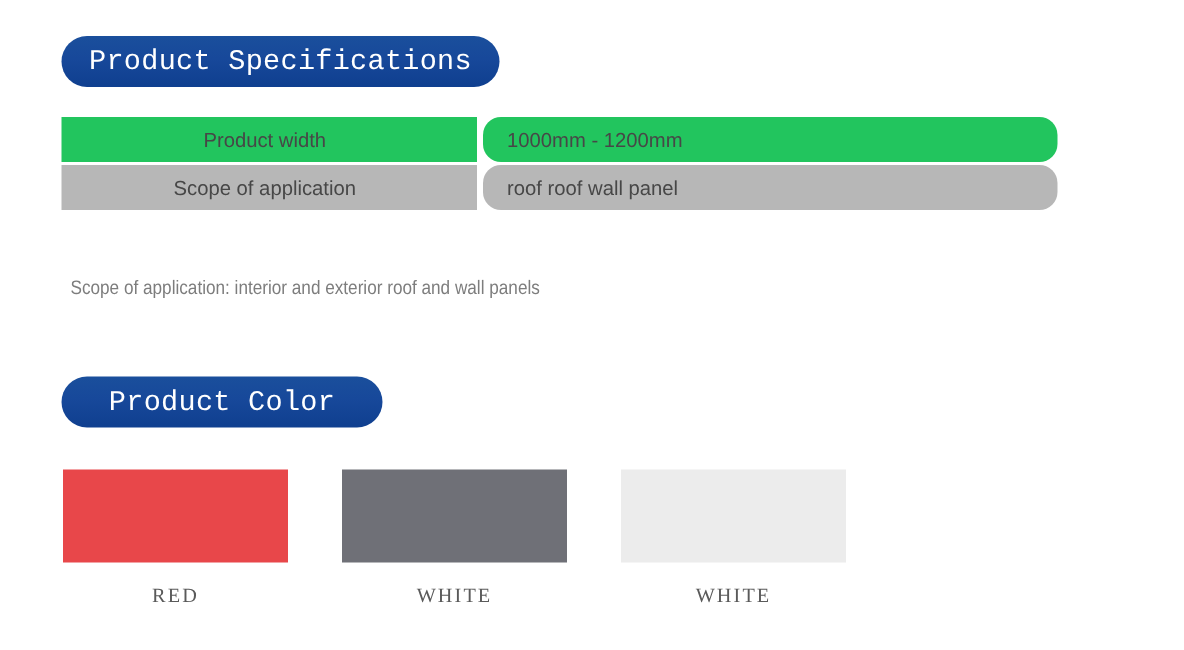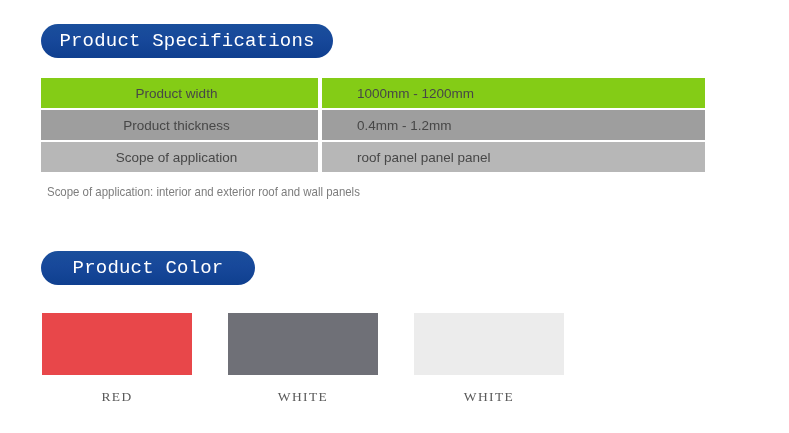--- a/index.html
+++ b/index.html
@@ -70,25 +70,26 @@
     justify-content: center;
     padding-right: 6px;
   }
   .spec-gap {
     width: 4px;
     background: #ffffff;
   }
   .spec-value {
     flex: 1;
     justify-content: flex-start;
-    padding-left: 35px;
+    padding-left: 16px;
+    border-radius: 12px;
   }
   .row-blue .spec-label,
   .row-blue .spec-value {
-    background: #84cc16;
+    background: #22c55e;
   }
   .row-dark .spec-label,
   .row-dark .spec-value {
     background: #9e9e9e;
   }
   .row-light .spec-label,
   .row-light .spec-value {
     background: #b7b7b7;
   }
 
@@ -143,30 +144,25 @@
 </div>
 
 <div class="spec-table">
 
   <div class="spec-row row-blue">
     <div class="spec-cell spec-label">Product width</div>
     <div class="spec-gap"></div>
     <div class="spec-cell spec-value">1000mm - 1200mm</div>
   </div>
 
-  <div class="spec-row row-dark">
-    <div class="spec-cell spec-label">Product thickness</div>
-    <div class="spec-gap"></div>
-    <div class="spec-cell spec-value">0.4mm - 1.2mm</div>
-  </div>
 
   <div class="spec-row row-light">
     <div class="spec-cell spec-label">Scope of application</div>
     <div class="spec-gap"></div>
-    <div class="spec-cell spec-value">roof panel   panel panel</div>
+    <div class="spec-cell spec-value">roof roof   wall panel</div>
   </div>
 
 </div>
 
 <div class="caption">Scope of application: interior and exterior roof and wall panels</div>
 
 <div class="pill" id="pill-color">
   <span>Product Color</span>
 </div>
 

